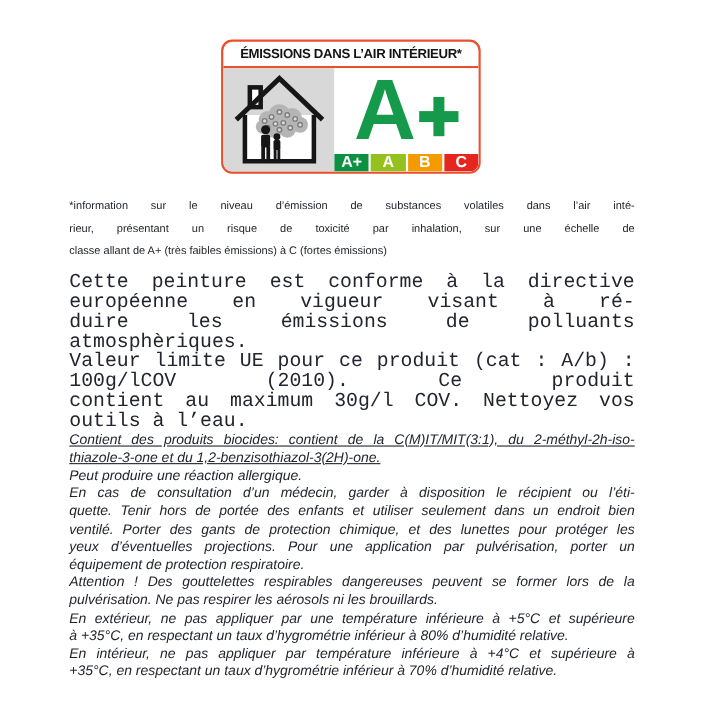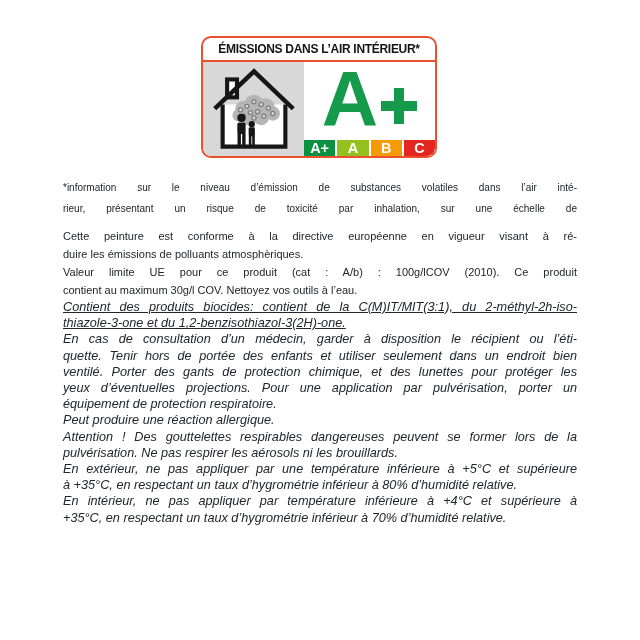--- a/index.html
+++ b/index.html
@@ -31,21 +31,21 @@
   .picto svg .cloud{fill:#b5b5b5;}
   .picto svg .dot{fill:#d9d9d9;stroke:#7d7d7d;stroke-width:1.4;}
   .picto svg .person{fill:#161616;}
 
   
   .body-text{position:absolute;left:63px;top:178px;width:514px;}
   .para{margin:0;}
   .para.gap-sm{margin-top:8px;}
   .para.gap-md{margin-top:0;text-decoration:underline;}
   .blk-intro .line{font-size:10px;line-height:20.5px;}
-  .blk-reg .line{font-size:11px;line-height:18px;}
+  .blk-reg .line{font-size:18px;line-height:18px;font-family:Liberation Mono, monospace;}
   .blk-safety .line{font-size:12.7px;line-height:16.2px;font-style:italic;font-weight:500;}
   .line{text-align:justify;text-align-last:justify;white-space:normal;}
   .line.last{text-align:justify;text-align-last:left;}
 </style>
 </head>
 <body>
 
 <div class="page" style="--border-red: #e8502e; --green: #149a4a; --gray-bg: #d8d8d8;">
 
   <div class="label">
@@ -108,42 +108,43 @@
           </div>
       </div>
 
     </div>
   </div>
 
   <div class="body-text">
       <div class="para blk-intro">
         <div class="line">*information sur le niveau d’émission de substances volatiles dans l’air inté-</div>
         <div class="line">rieur, présentant un risque de toxicité par inhalation, sur une échelle de</div>
+        <div class="line last">classe allant de A+ (très faibles émissions) à C (fortes émissions)</div>
       </div>
       <div class="para blk-reg gap-sm">
         <div class="line">Cette peinture est conforme à la directive européenne en vigueur visant à ré-</div>
         <div class="line last">duire les émissions de polluants atmosphèriques.</div>
       </div>
       <div class="para blk-reg">
         <div class="line">Valeur limite UE pour ce produit (cat : A/b) : 100g/lCOV (2010). Ce produit</div>
         <div class="line last">contient au maximum 30g/l COV. Nettoyez vos outils à l’eau.</div>
       </div>
       <div class="para blk-safety gap-md">
         <div class="line">Contient des produits biocides: contient de la C(M)IT/MIT(3:1), du 2-méthyl-2h-iso-</div>
         <div class="line last">thiazole-3-one et du 1,2-benzisothiazol-3(2H)-one.</div>
       </div>
       <div class="para blk-safety">
+        <div class="line last">Peut produire une réaction allergique.</div>
+      </div>
+      <div class="para blk-safety">
         <div class="line">En cas de consultation d’un médecin, garder à disposition le récipient ou l’éti-</div>
         <div class="line">quette. Tenir hors de portée des enfants et utiliser seulement dans un endroit bien</div>
         <div class="line">ventilé. Porter des gants de protection chimique, et des lunettes pour protéger les</div>
         <div class="line">yeux d’éventuelles projections. Pour une application par pulvérisation, porter un</div>
         <div class="line last">équipement de protection respiratoire.</div>
-      </div>
-      <div class="para blk-safety">
-        <div class="line last">Peut produire une réaction allergique.</div>
       </div>
       <div class="para blk-safety">
         <div class="line">Attention ! Des gouttelettes respirables dangereuses peuvent se former lors de la</div>
         <div class="line last">pulvérisation. Ne pas respirer les aérosols ni les brouillards.</div>
       </div>
       <div class="para blk-safety">
         <div class="line">En extérieur, ne pas appliquer par une température inférieure à +5°C et supérieure</div>
         <div class="line last">à +35°C, en respectant un taux d’hygrométrie inférieur à 80% d’humidité relative.</div>
       </div>
       <div class="para blk-safety">

